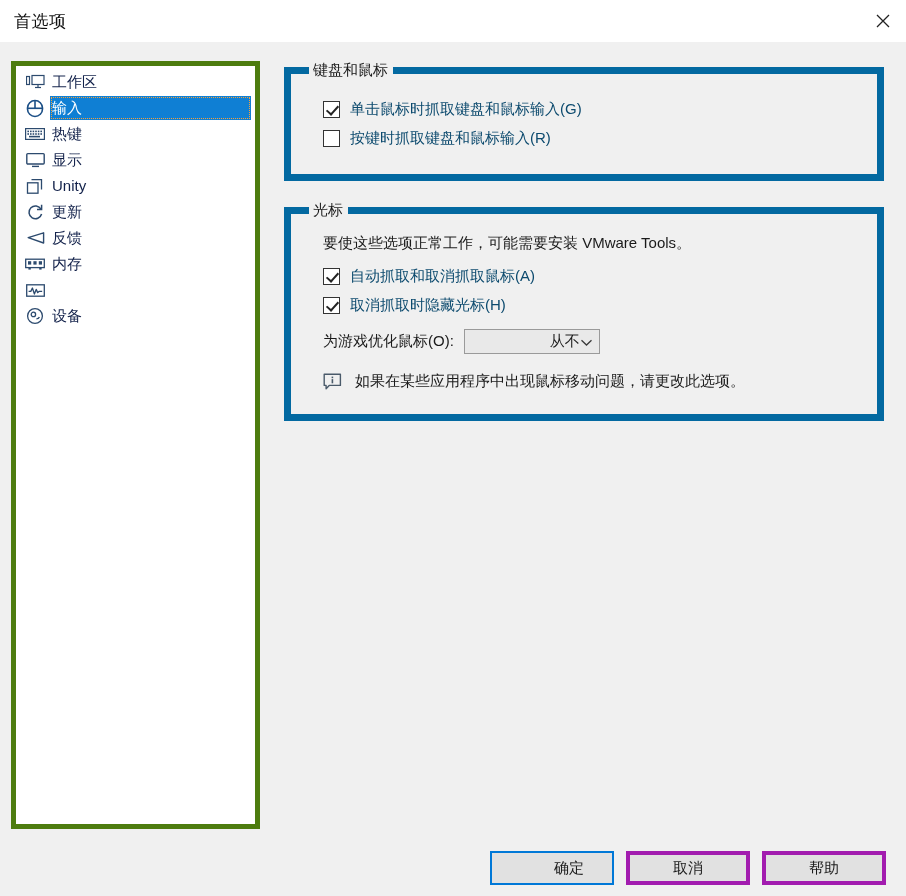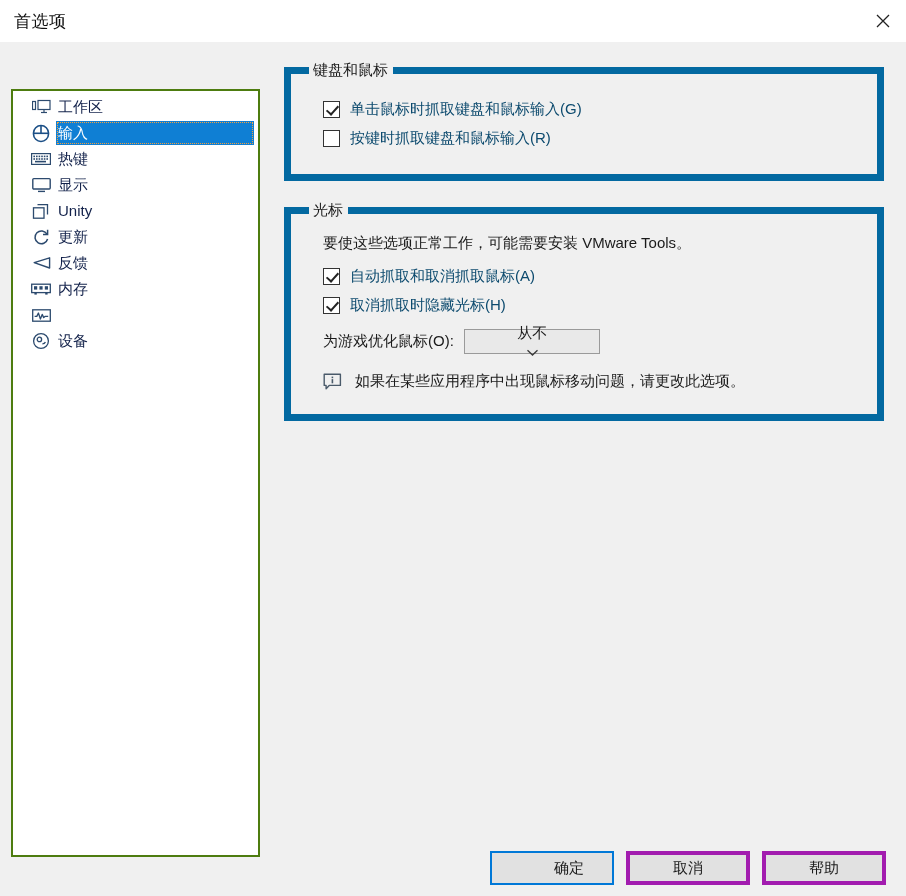--- a/index.html
+++ b/index.html
@@ -53,25 +53,24 @@
   }
 
   
   .sidebar {
     position: absolute;
     left: 11px;
     top: 19px;
     width: 249px;
     height: 768px;
     background: #ffffff;
-    border: 2px solid #4d7c0f;
+    border: 5px solid #4d7c0f;
     box-sizing: border-box;
-    padding: 3px 2px 0 14px;
+    padding: 3px 2px 0 5px;
     overflow: hidden;
-    margin-top: 28px;
   }
   .side-item {
     display: flex;
     align-items: center;
     height: 26px;
     padding-left: 3px;
     box-sizing: border-box;
     cursor: default;
   }
   .side-item .ico {
@@ -173,24 +172,23 @@
     white-space: nowrap;
   }
   .combo {
     width: 136px;
     height: 25px;
     border: 1px solid #9a9a9a;
     background: #e9e9e9;
     box-sizing: border-box;
     display: flex;
     align-items: center;
-    justify-content: center;
+    justify-content: flex-end;
     padding: 0 6px 0 7px;
     cursor: default;
-    flex-direction: column;
   }
   .combo .combo-val { font-size: 15px; color: #1a1a1a; }
   .combo .chev { display: block; }
 
   .hint-row {
     display: flex;
     align-items: flex-start;
     margin: 18px 0 4px 18px;
   }
   .hint-row .hint-ico {

